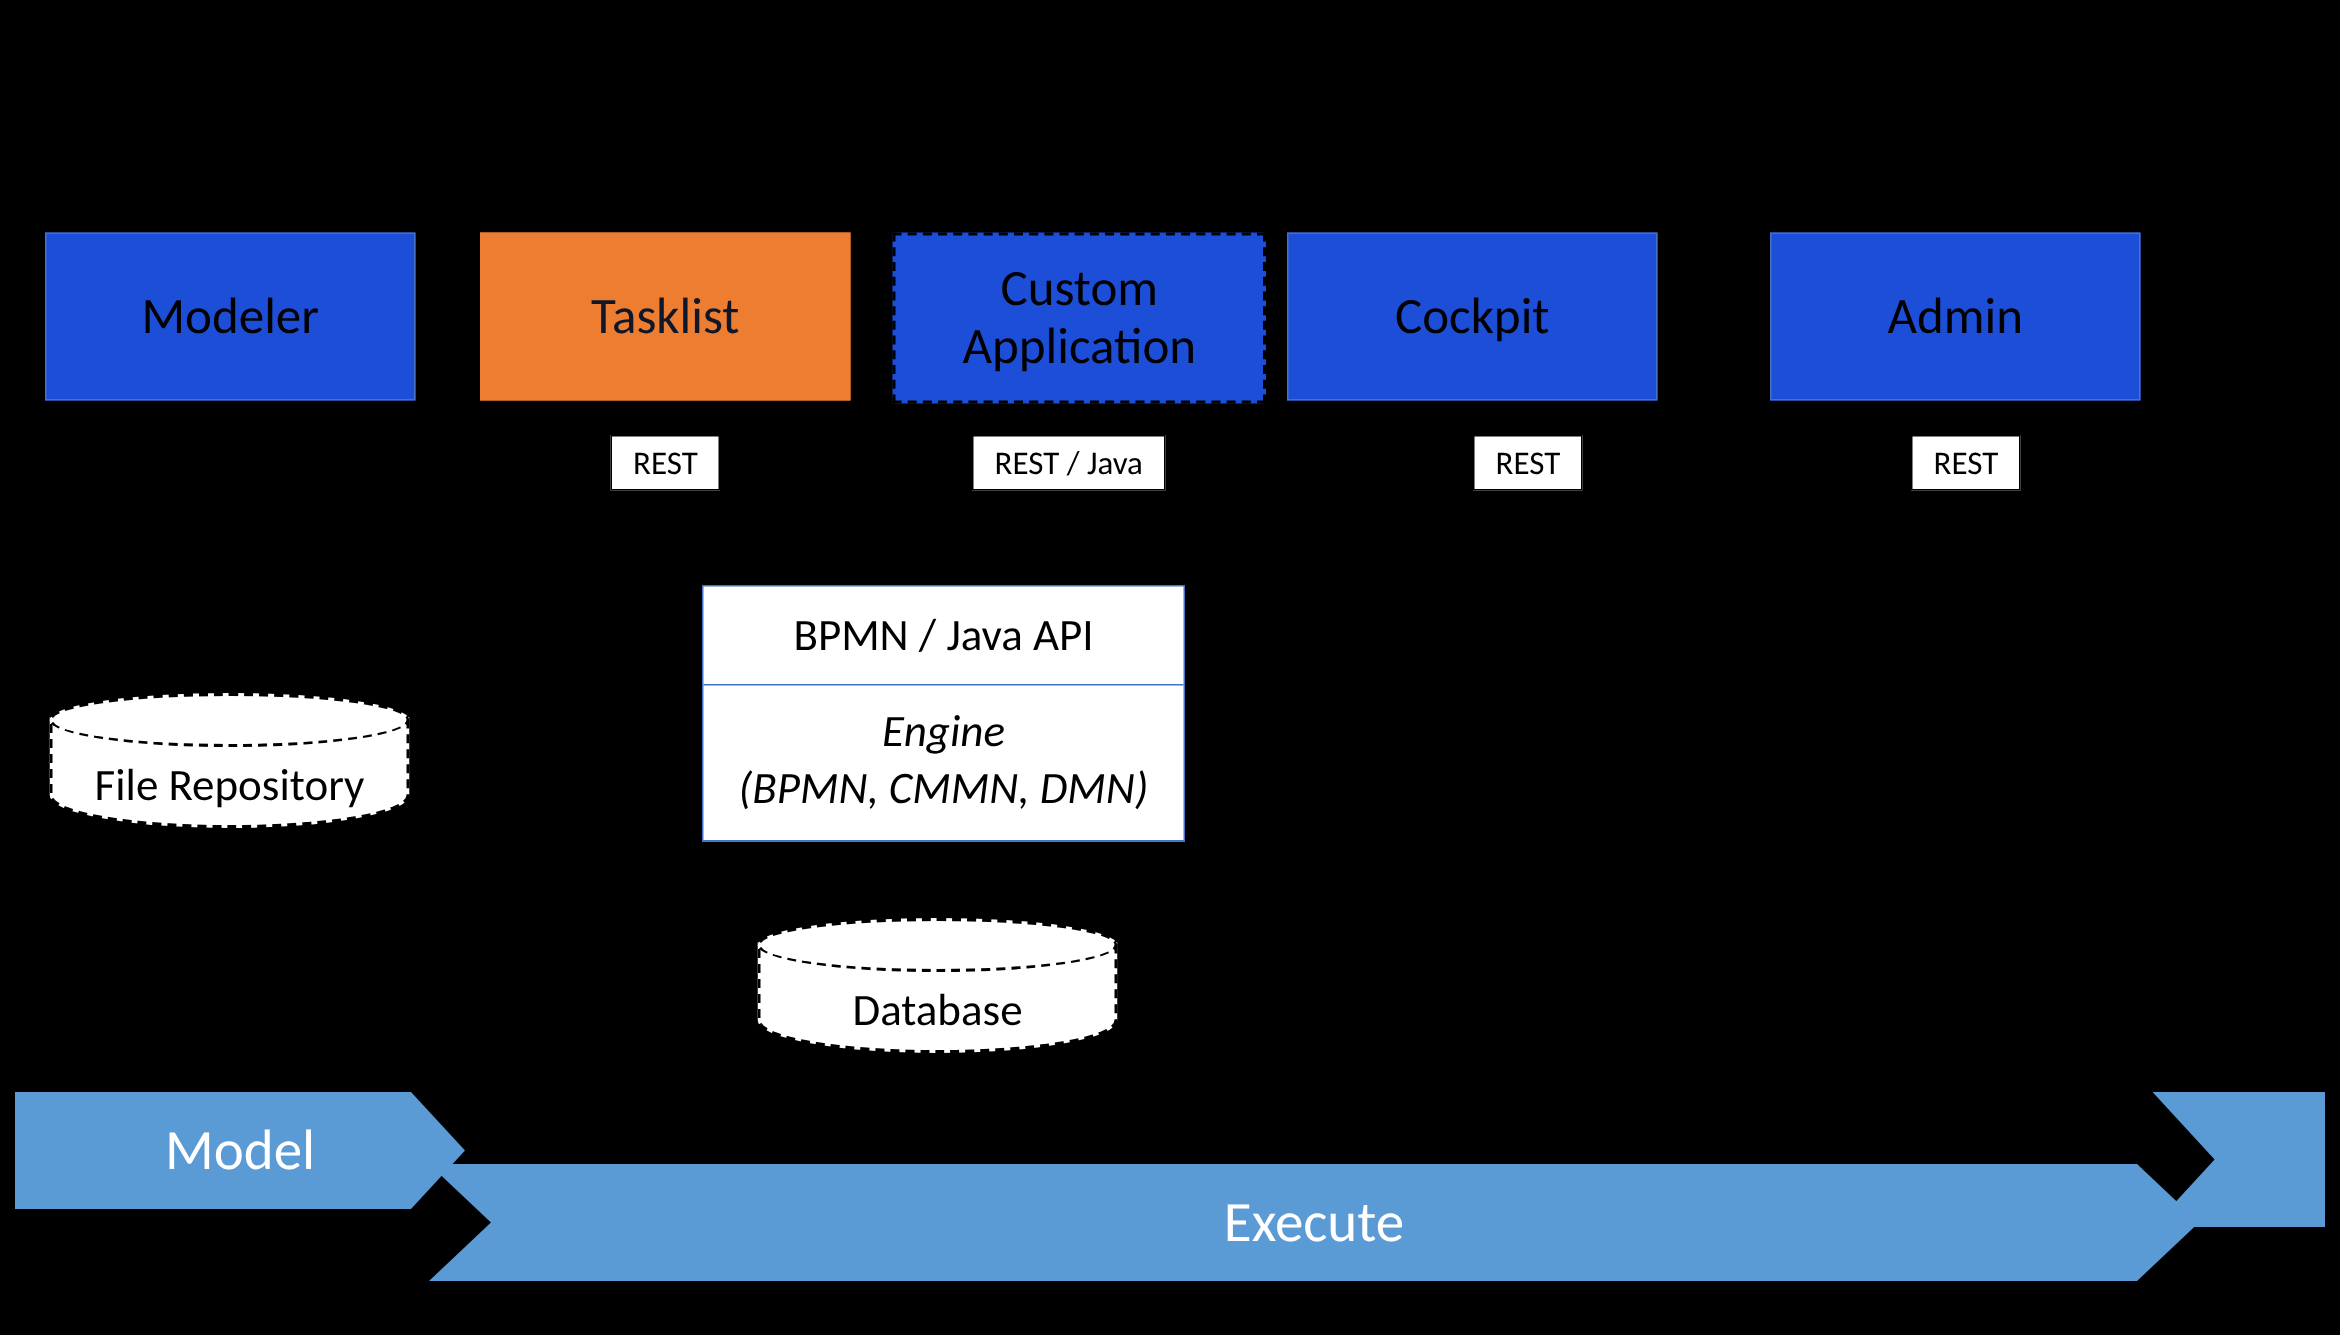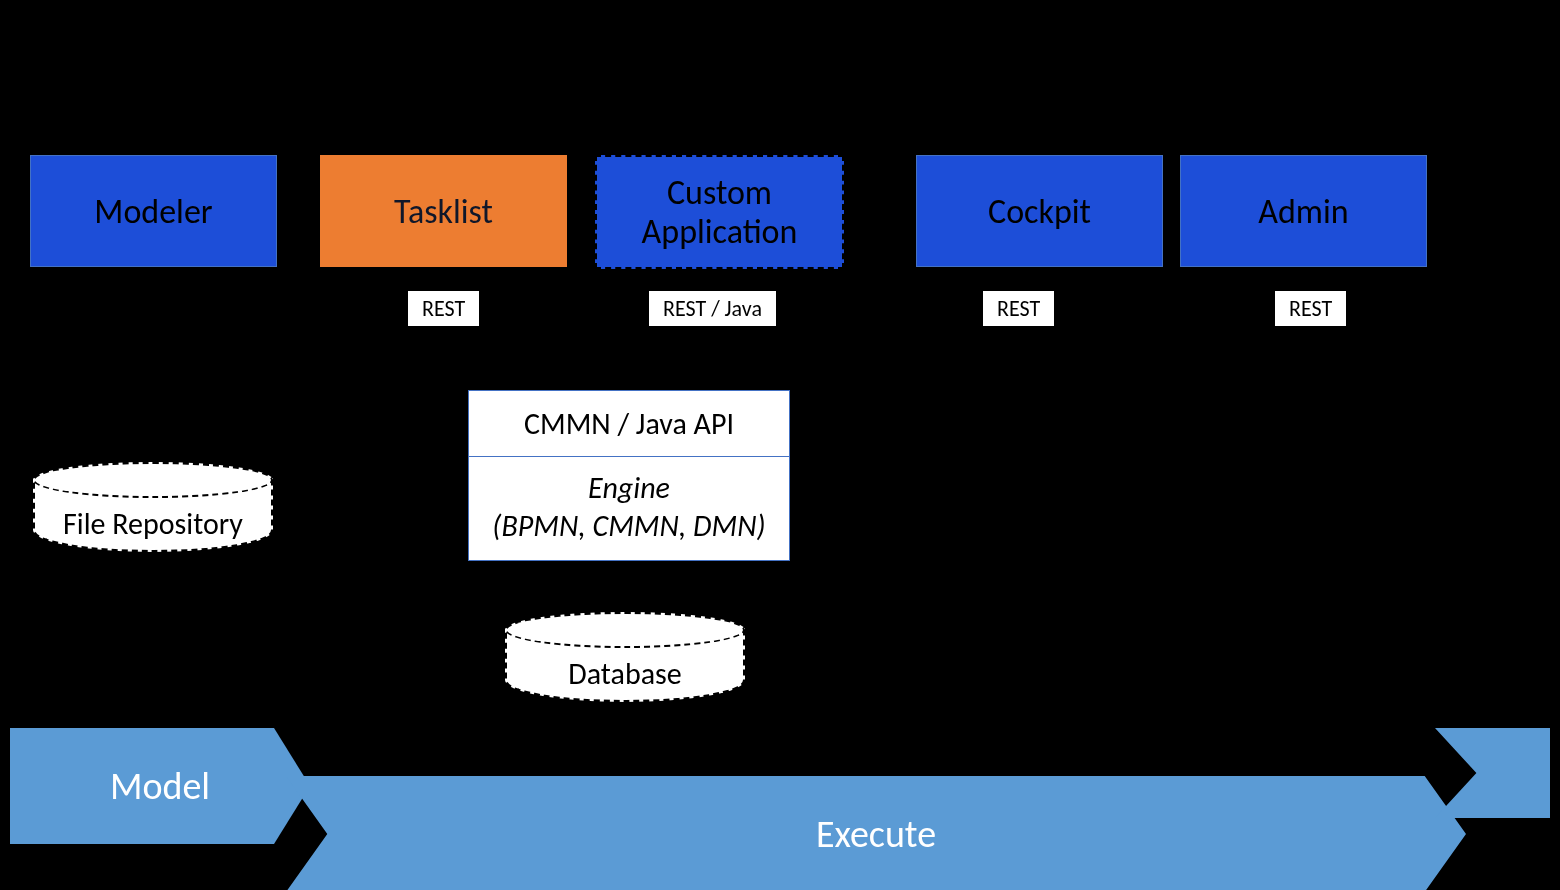--- a/index.html
+++ b/index.html
@@ -68,21 +68,21 @@
     position:absolute;top:-16px;left:-2px;right:-2px;height:32px;
     border:2px dashed #000;border-radius:50%;
     background:#fff;
   }
   
   .phase{
     position:absolute;
     display:flex;align-items:center;justify-content:center;
     color:#fff;font-size:38px;
     background:#5b9bd5;
-    height:116px;
+    height:78px;
   }
   .phase-model{
     left:10px;top:728px;width:300px;
     clip-path:polygon(0 0,88% 0,100% 50%,88% 100%,0 100%);
     z-index:2;
   }
   .phase-model-shadow{
     position:absolute;left:10px;top:728px;width:318px;height:98px;
     background:#000;
     clip-path:polygon(0 0,88% 0,100% 50%,88% 100%,0 100%);
@@ -123,35 +123,35 @@
 
 <div class="box orange" style="left:320px;top:155px;width:245px;height:110px;">
   <span>Tasklist</span>
 </div>
 
 <div class="box dashed" style="left:595px;top:155px;width:245px;height:110px;white-space:pre-line;line-height:1.15;">
   <span>Custom
 Application</span>
 </div>
 
-<div class="box" style="left:916px;top:155px;width:245px;height:110px;">
+<div class="box" style="left:858px;top:155px;width:245px;height:110px;">
   <span>Cockpit</span>
 </div>
 
 <div class="box" style="left:1180px;top:155px;width:245px;height:110px;">
   <span>Admin</span>
 </div>
 
 <div class="tag" style="left:407px;top:290px;">REST</div>
 <div class="tag" style="left:648px;top:290px;">REST / Java</div>
 <div class="tag" style="left:982px;top:290px;">REST</div>
 <div class="tag" style="left:1274px;top:290px;">REST</div>
 
 <div class="engine-box" style="left:468px;top:390px;width:320px;">
-  <div class="engine-top">CMMN / Java API</div>
+  <div class="engine-top">BPMN / Java API</div>
   <div class="engine-bottom">
     <span>Engine</span><br>
     <span>(BPMN, CMMN, DMN)</span>
   </div>
 </div>
 
 <div class="cylinder" style="left:33px;top:478px;width:240px;">
   <div class="cyl-body" style="height:74px;">
     <div class="cyl-top"></div>
     <span>File Repository</span>

